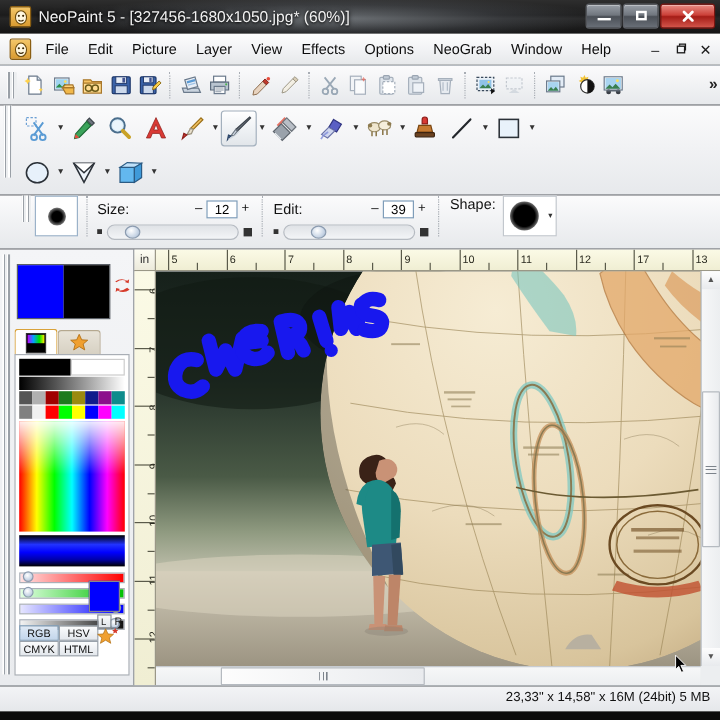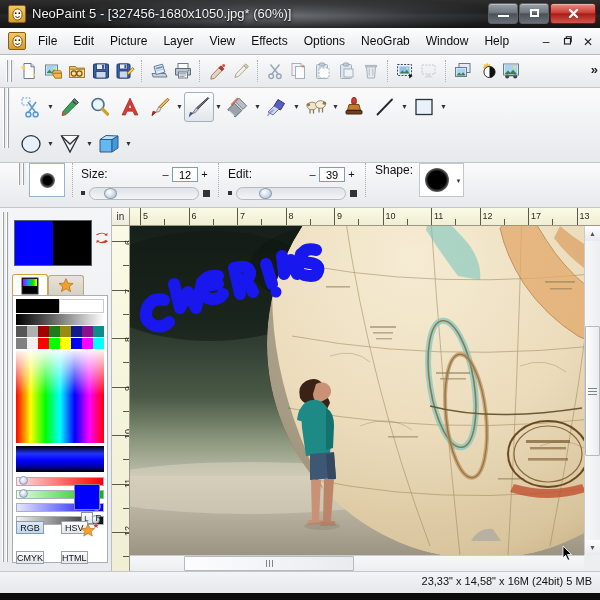--- a/index.html
+++ b/index.html
@@ -146,21 +146,21 @@
     background:linear-gradient(180deg,#000 0%,#2233ff 30%,#0000ff 55%,#0000aa 78%,#000 100%);}
   .csliders{margin-top:4px;}
   .cs{display:flex;align-items:center;height:11px;margin-bottom:2px;}
   .cs .bar{flex:1;height:9px;border:1px solid #aab0b8;box-sizing:border-box;position:relative;}
   .cs .knob{position:absolute;top:-2px;width:9px;height:9px;border-radius:50%;
     background:radial-gradient(circle at 40% 35%,#fff,#c9d6e6 60%,#9fb3cb);border:1px solid #8c9cb0;box-sizing:border-box;}
   .curcolor{position:absolute;right:4px;top:0;width:26px;height:26px;background:#0000ff;border:1px solid #888;box-sizing:border-box;}
   .lrbtns{display:flex;align-items:center;gap:3px;font-size:9px;color:#222;}
   .lrb{width:12px;height:12px;border:1px solid #8c949d;background:linear-gradient(180deg,#fafbfc,#dfe3e8);
     display:flex;align-items:center;justify-content:center;font-size:8px;box-sizing:border-box;}
-  .modes{display:grid;grid-template-columns:1fr 1fr;gap:17px;margin-top:3px;width:66px;}
+  .modes{display:grid;grid-template-columns:1fr 1fr;gap:0;margin-top:3px;width:66px;}
   .mbtn{height:13px;line-height:13px;text-align:center;font-size:9px;color:#111;
     border:1px solid #9aa2ab;box-sizing:border-box;
     background:linear-gradient(180deg,#fbfcfd,#e3e7ec);}
   .mbtn.on{background:linear-gradient(180deg,#dfe9f5,#c3d6ec);border-color:#7f9db9;}
 
   
   .canvasarea{position:absolute;left:112px;top:208px;width:488px;height:363px;background:#e6e7e9;}
   .ruler-corner{position:absolute;left:0;top:0;width:18px;height:18px;
     background:linear-gradient(180deg,#fdfdf4,#eceadb);border-right:1px solid #9a9786;border-bottom:1px solid #9a9786;
     box-sizing:border-box;display:flex;align-items:center;justify-content:center;font-size:10px;color:#333;}

